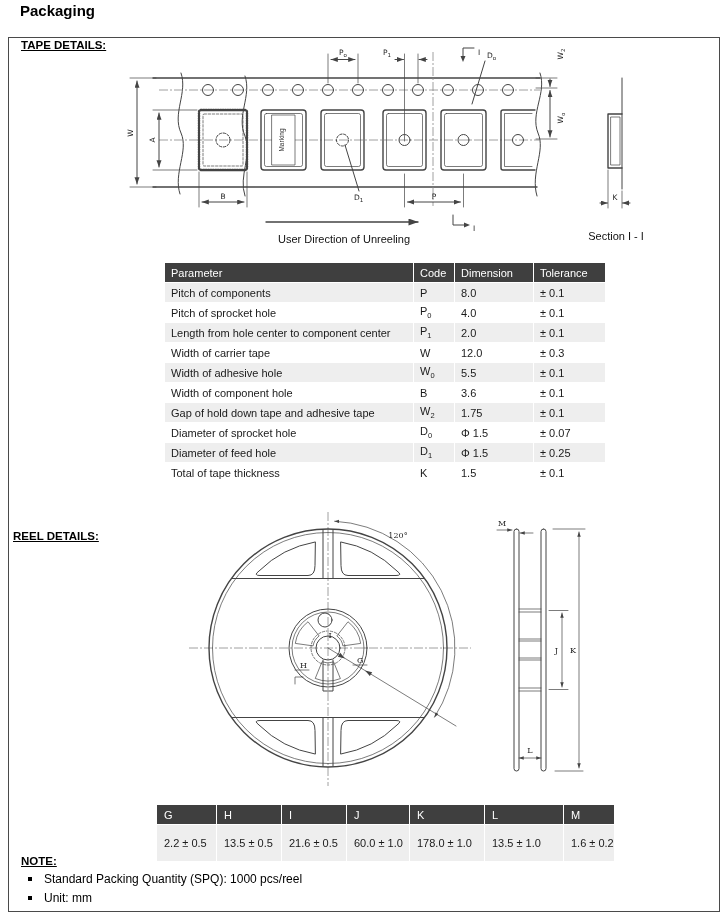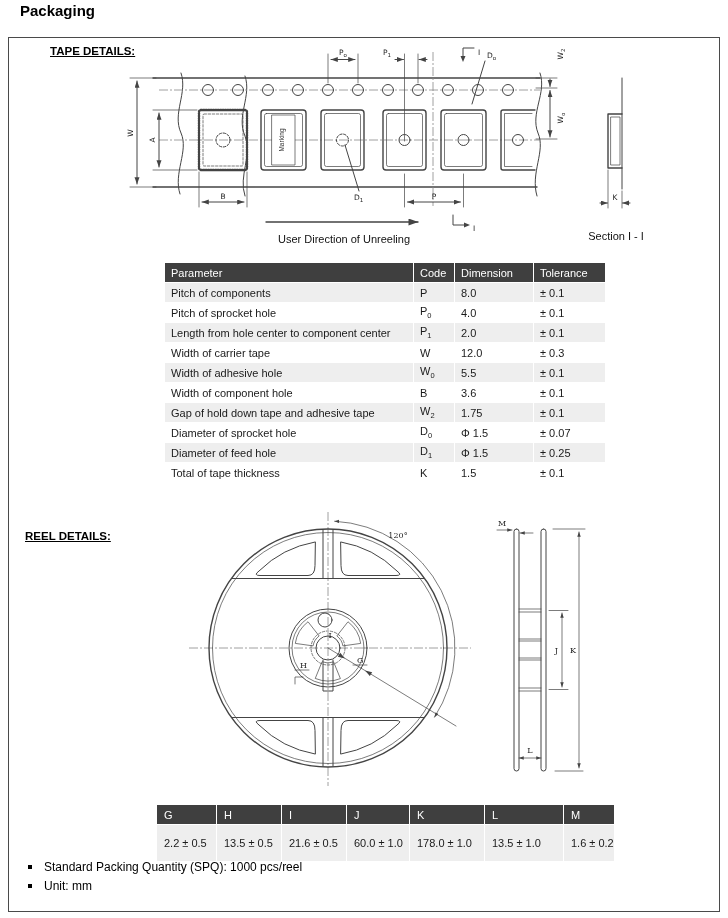--- a/index.html
+++ b/index.html
@@ -1,22 +1,22 @@
 <!DOCTYPE html>
 <html><head>
 <meta charset="utf-8">
 <style>
   html,body{margin:0;padding:0;background:#fff;width:728px;height:918px;overflow:hidden;
     font-family:"Liberation Sans",sans-serif;}
   .page{position:relative;width:608px;height:918px;background:#fff;}
   #page-title{position:absolute;left:20px;top:2px;margin:0;font-size:15px;font-weight:700;color:#000;}
   .frame{position:absolute;left:8px;top:37px;width:710px;height:873px;border:1px solid #4a4a4a;background:#fff;}
   .sec-label{position:absolute;font-size:11.5px;font-weight:700;color:#000;text-decoration:underline;}
-  #tape-heading{left:12px;top:7px;margin-left:29px;}
-  #reel-heading{left:16px;top:492px;}
+  #tape-heading{left:12px;top:1px;}
+  #reel-heading{left:4px;top:492px;}
   svg{position:absolute;left:0;}
   #tape-svg{top:0;width:711px;height:215px;}
   #reel-svg{top:470px;width:711px;height:300px;}
   .ln{stroke:#444;fill:none;stroke-width:1;stroke-linejoin:round;stroke-linecap:round;}
   .thick{stroke-width:1.4;}
   .thin{stroke-width:0.7;}
   .cl{stroke:#888;fill:none;stroke-width:0.8;stroke-dasharray:9,2,2,2;}
   .dsh{stroke-dasharray:2.5,1.6;}
   .dot{stroke-dasharray:1,1.4;stroke-width:2.4;}
   .wfill{fill:#fff;}
@@ -357,20 +357,21 @@
             <td>21.6 ± 0.5</td>
             <td>60.0 ± 1.0</td>
             <td>178.0 ± 1.0</td>
             <td>13.5 ± 1.0</td>
             <td>1.6 ± 0.2</td>
           </tr>
         </tbody>
     </table>
 
     <div id="note-block">
+      <div id="note-heading">NOTE:</div>
       <ul id="note-list">
           <li>
             <span class="bullet"></span>
             <span>Standard Packing Quantity (SPQ): 1000 pcs/reel</span>
           </li>
           <li>
             <span class="bullet"></span>
             <span>Unit: mm</span>
           </li>
         </ul>

